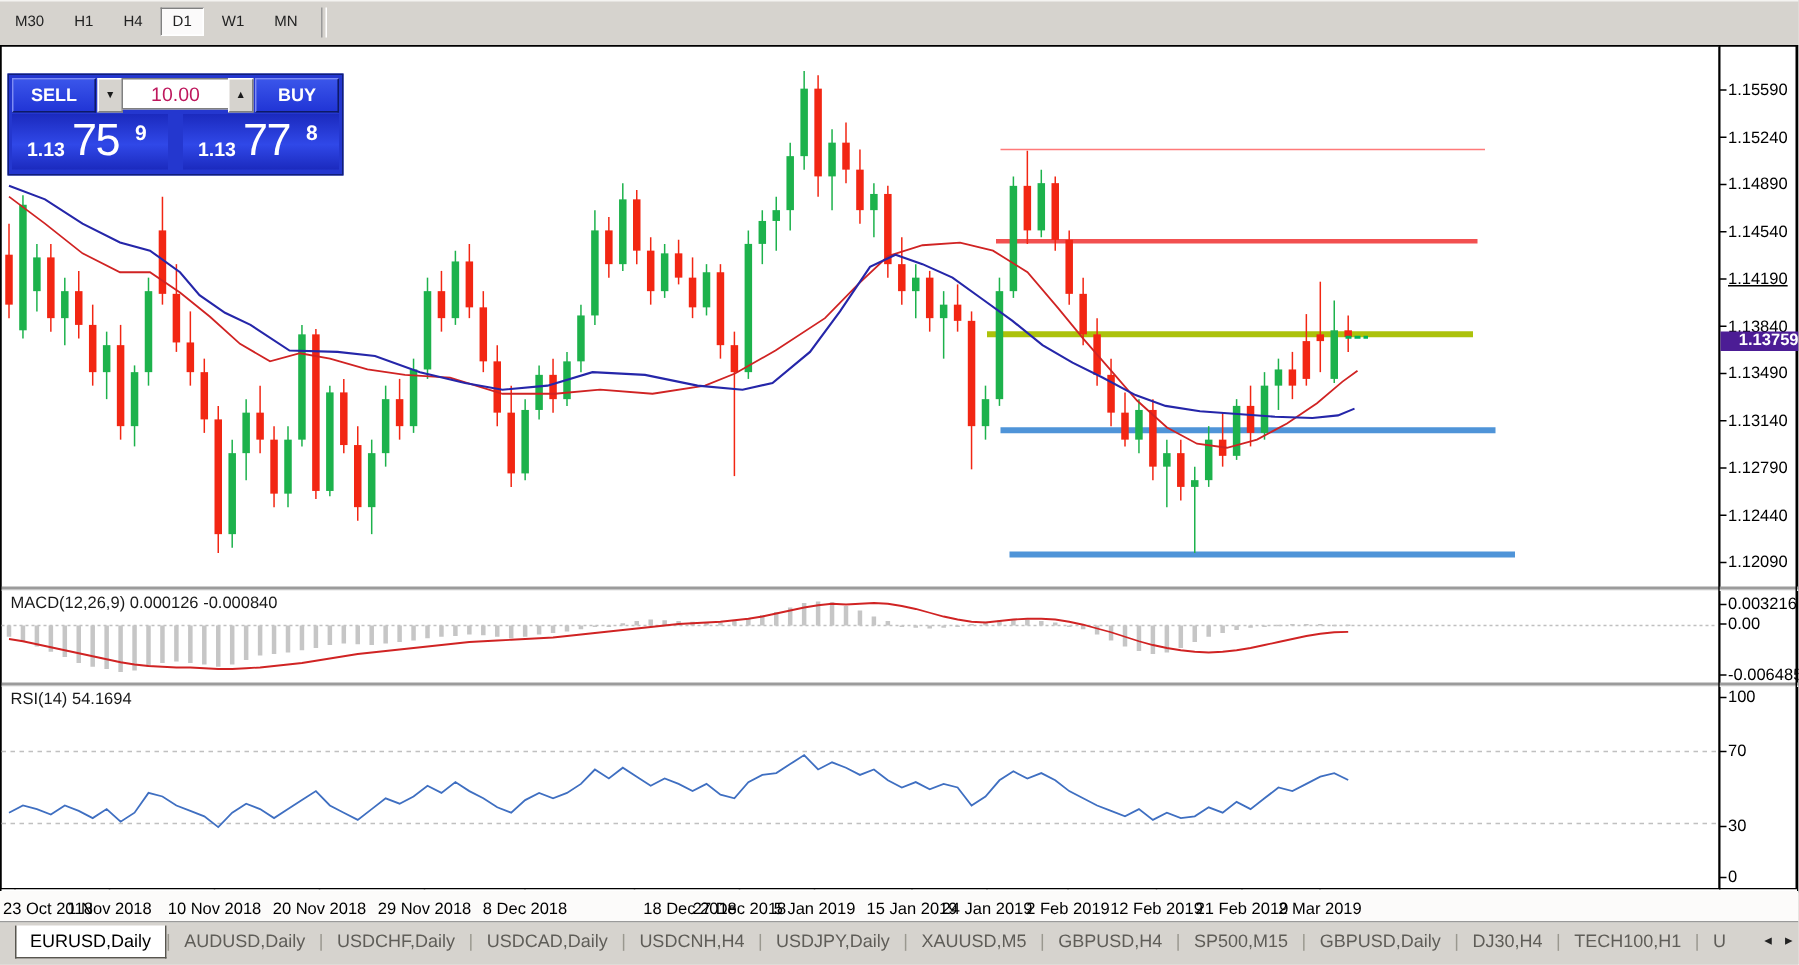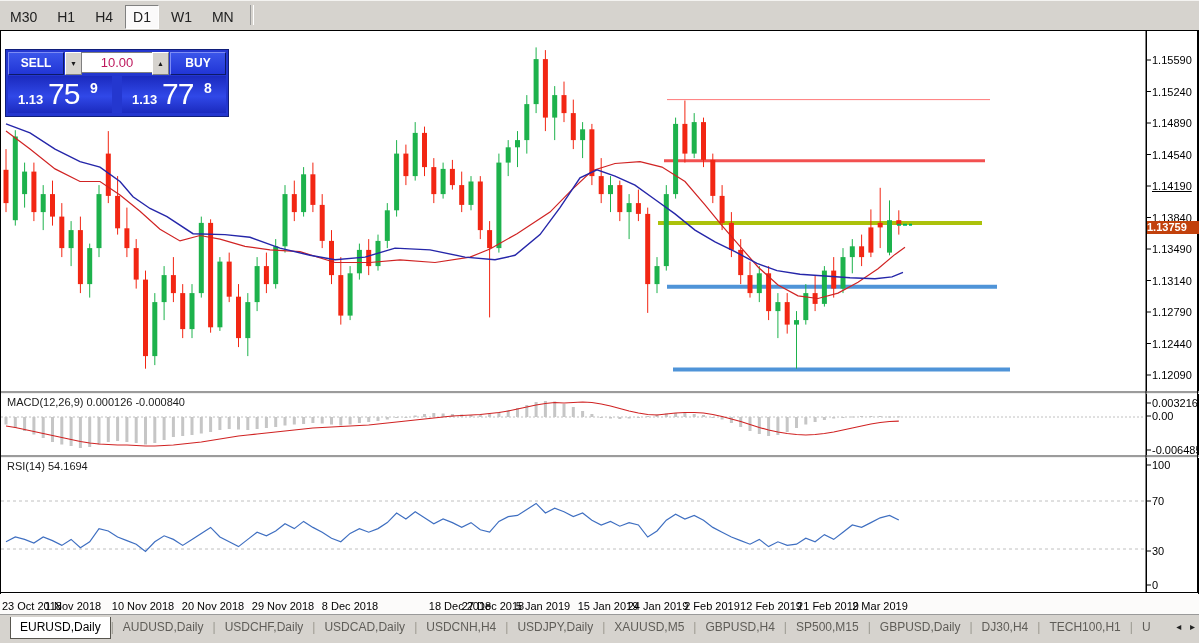--- a/index.html
+++ b/index.html
@@ -1,37 +1,37 @@
 <!DOCTYPE html>
 <html><head>
 <meta charset="utf-8">
 <style>
   html,body{margin:0;padding:0;background:#d6d3ce;width:1199px;height:643px;overflow:hidden;
     font-family:"Liberation Sans", sans-serif;-webkit-font-smoothing:none;}
   #app{position:relative;width:1199px;height:643px;}
   
   #toolbar{position:absolute;left:0;top:0;width:1199px;height:29px;background:#d6d3ce;
     border-top:1px solid #f4f3f1;border-bottom:1px solid #9a9a9a;}
-  .tf-btn{position:relative;float:left;margin:4px 2px 0 2px;padding:3px 7px;font-size:14px;color:#222;
+  .tf-btn{position:relative;float:left;margin:4px 2px 0 2px;padding:3px 7px;font-size:10px;color:#222;
     border:1px solid transparent;cursor:default;}
   .tf-btn.active{background:#fbfafa;border-color:#808080 #ffffff #ffffff #808080;}
   .tf-sep{float:left;width:2px;height:20px;margin:4px 4px 0 6px;border-left:1px solid #9a9a9a;border-right:1px solid #fff;}
   
   #chart-frame{position:absolute;left:0;top:30px;width:1197px;height:563px;border:1px solid #000;background:#fff;}
   #axis-divider{position:absolute;left:1146px;top:30px;width:1px;height:563px;background:#000;}
   .splitter{position:absolute;left:0;width:1199px;height:2px;background:#9b9b9b;border-bottom:1px solid #f0f0f0;}
   #gfx{position:absolute;left:0;top:30px;}
   
   #chart-title{position:absolute;left:10px;top:37px;font-size:12px;color:#000;z-index:5;}
   #chart-title .arr{font-size:8px;vertical-align:1px;}
   .ind-label{position:absolute;left:7px;font-size:11px;color:#1a1a1a;z-index:5;}
   .ax-label{position:absolute;font-size:11px;color:#000;white-space:nowrap;z-index:4;}
   .date-label{position:absolute;top:600px;font-size:11px;color:#000;white-space:nowrap;z-index:4;}
-  #price-tag{position:absolute;left:1147px;top:221px;width:52px;height:13px;background:#c2410c;color:#fff;
-    font-size:11px;font-weight:bold;text-align:left;line-height:13px;z-index:6;}
+  #price-tag{position:absolute;left:1147px;top:221px;width:52px;height:13px;background:#4c1d95;color:#fff;
+    font-size:11px;font-weight:bold;text-align:right;line-height:13px;z-index:6;}
   
   #trade-panel{position:absolute;left:5px;top:49px;width:222px;height:66px;background:#2437cf;
     border:1px solid #101e7a;z-index:7;}
   .tp-btn{position:absolute;top:2px;height:21px;background:linear-gradient(#3a55ea,#2135d6);color:#fff;
     font-size:12px;font-weight:bold;text-align:center;line-height:21px;border:1px solid #7d8cf5;border-bottom-color:#0d1a66;border-right-color:#0d1a66;cursor:pointer;}
   #sell-btn{left:2px;width:54px;} #buy-btn{right:2px;width:54px;}
   .spin-btn{position:absolute;top:2px;width:15px;height:21px;background:#d6d3ce;border:1px solid #fff;
     border-bottom-color:#808080;border-right-color:#808080;font-size:7px;color:#1a1a1a;text-align:center;line-height:21px;cursor:pointer;}
   #vol-down{left:59px;} #vol-up{left:146px;}
   #vol-field{position:absolute;left:75px;top:2px;width:70px;height:19px;background:#fff;border:1px solid #808080;

